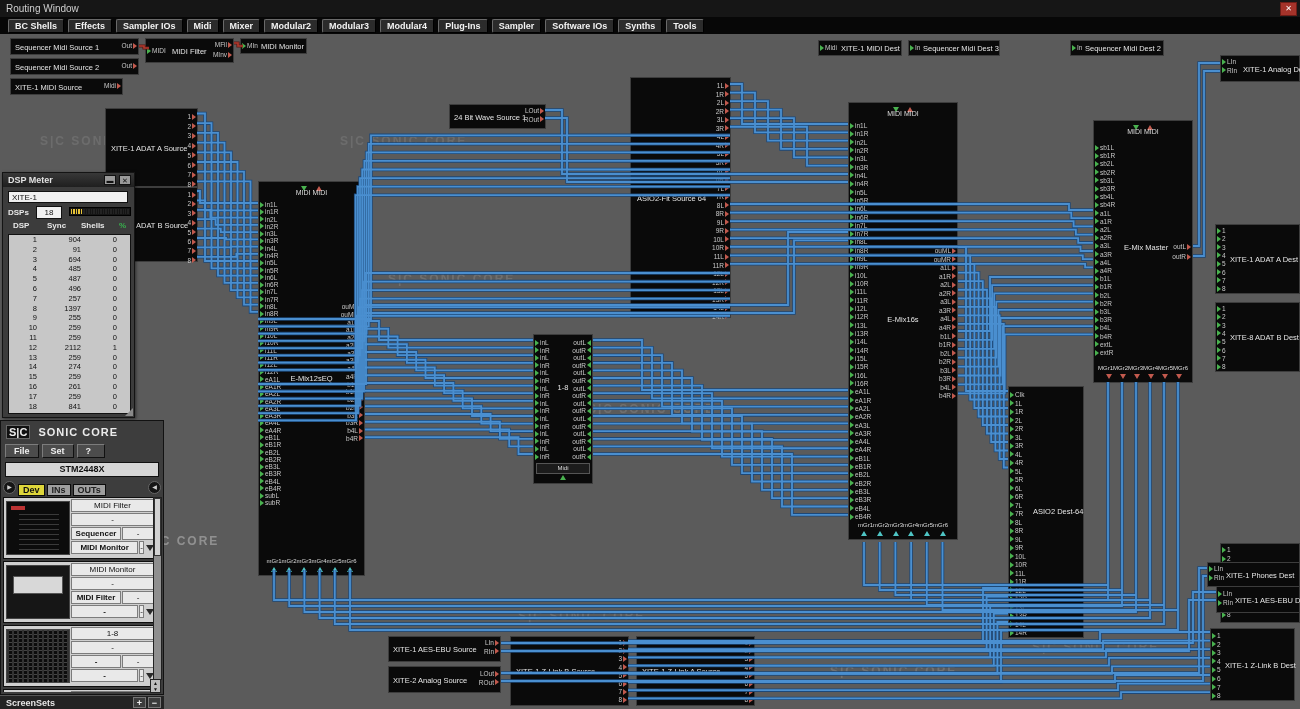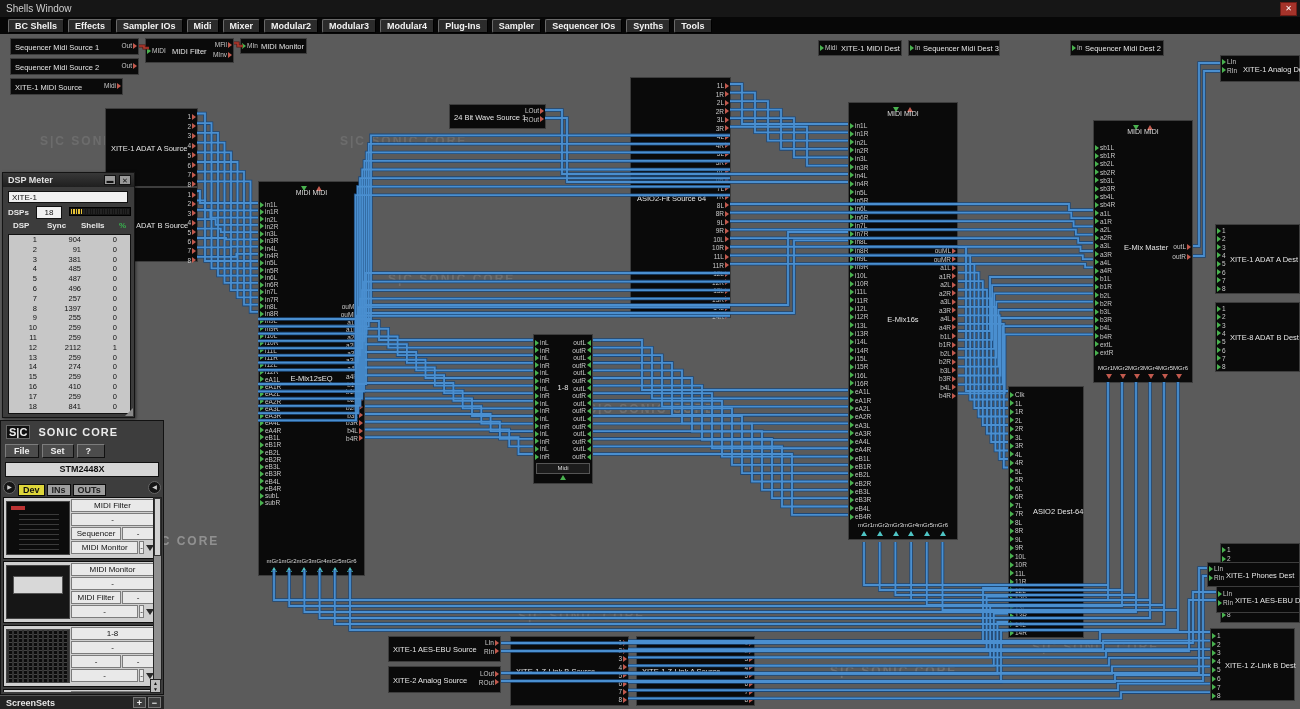--- a/index.html
+++ b/index.html
@@ -79,21 +79,21 @@
   .tab.off{background:#9f9f9f;color:#222;}
   .navb{width:11px;height:11px;border-radius:50%;background:#151515;color:#cfcfcf;font-size:6px;
         line-height:11px;text-align:center;border:1px solid #666;}
   #entries{position:absolute;left:2px;top:76px;width:153px;bottom:2px;overflow:hidden;}
   .entry{background:#cfcfcf;border:1px solid #0e0e0e;margin-bottom:2px;height:60px;position:relative;}
   .thumb{position:absolute;left:2px;top:3px;width:62px;height:52px;border:1px solid #444;}
   .efields{position:absolute;left:67px;top:1px;right:1px;}
   .efld{background:#e9e9e9;border:1px solid #7c7c7c;height:11px;line-height:11px;font-size:8px;color:#111;
         text-align:center;margin-bottom:1px;overflow:hidden;white-space:nowrap;}
   .esplit{display:flex;gap:1px;align-items:center;}
-  .esplit .efld:first-child{flex:1.6;}
+  .esplit .efld:first-child{flex:1.6;font-weight:bold;}
   .esplit .efld:last-child{flex:1;}
   .ddtri{width:0;height:0;border-left:4px solid transparent;border-right:4px solid transparent;
          border-top:6px solid #2a2a2a;margin-left:1px;}
   .t-midi-filter{background:#0c0c0c;background-image:linear-gradient(#b33 0 0),repeating-linear-gradient(to bottom,#3a3a3a 0 1px,transparent 1px 5px);background-size:14px 4px,40px 100%;background-position:4px 4px,12px 12px;background-repeat:no-repeat,no-repeat;}
   .t-midi-monitor{background:#161616;}
   .t-midi-monitor:before{content:"";position:absolute;left:6px;top:10px;right:6px;height:16px;background:#d8d8d8;border:1px solid #555;}
   .t-wave{background:#0c0c0c;background-image:repeating-linear-gradient(to right,#333 0 2px,transparent 2px 5px),repeating-linear-gradient(to bottom,#444 0 1px,transparent 1px 4px);background-size:100% 100%;}
   #scroll{position:absolute;right:1px;top:76px;width:7px;bottom:14px;background:#8f8f8f;border:1px solid #222;}
   #scrollthumb{position:absolute;left:0;top:0;width:100%;height:58px;background:#d2d2d2;border:1px solid #333;box-sizing:border-box;}
   #spinner{position:absolute;right:2px;bottom:1px;width:9px;height:12px;color:#111;background:#bdbdbd;
@@ -102,35 +102,35 @@
               border-top:1px solid #555;z-index:60;color:#e6e6e6;font-size:9px;font-weight:bold;
               line-height:14px;padding-left:6px;box-sizing:border-box;}
   .ssbtn{position:absolute;top:1px;width:13px;height:11px;background:#3c3c3c;border:1px solid #777;
          color:#eee;text-align:center;line-height:10px;font-size:9px;box-sizing:border-box;}
 </style>
 </head>
 <body>
 
 <div id="app">
   <div id="titlebar">
-    <span>Shells Window</span>
+    <span>Routing Window</span>
     <span id="winclose">✕</span>
   </div>
   <div id="menubar">
       <span class="menubtn">BC Shells</span>
       <span class="menubtn">Effects</span>
       <span class="menubtn">Sampler IOs</span>
       <span class="menubtn">Midi</span>
       <span class="menubtn">Mixer</span>
       <span class="menubtn">Modular2</span>
       <span class="menubtn">Modular3</span>
       <span class="menubtn">Modular4</span>
       <span class="menubtn">Plug-Ins</span>
       <span class="menubtn">Sampler</span>
-      <span class="menubtn">Sequencer IOs</span>
+      <span class="menubtn">Software IOs</span>
       <span class="menubtn">Synths</span>
       <span class="menubtn">Tools</span>
     </div>
 
   <div id="canvas">
     <div id="watermarks">
         <div class="wm" style="left: 40px; top: 100px; opacity: 0.1;">S|C  SONIC CORE</div>
         <div class="wm" style="left: 340px; top: 100px; opacity: 0.1;">S|C  SONIC CORE</div>
         <div class="wm" style="left: 388px; top: 238px; opacity: 0.12;">S|C  SONIC CORE</div>
         <div class="wm" style="left: 588px; top: 368px; opacity: 0.12;">S|C  SONIC CORE</div>
@@ -1890,21 +1890,21 @@
             <b style="left: 34px; width: 38px;">904</b>
             <b style="left: 74px; width: 34px;">0</b>
           </div>
           <div class="drow">
             <b style="left: 2px; width: 26px;">2</b>
             <b style="left: 34px; width: 38px;">91</b>
             <b style="left: 74px; width: 34px;">0</b>
           </div>
           <div class="drow">
             <b style="left: 2px; width: 26px;">3</b>
-            <b style="left: 34px; width: 38px;">381</b>
+            <b style="left: 34px; width: 38px;">694</b>
             <b style="left: 74px; width: 34px;">0</b>
           </div>
           <div class="drow">
             <b style="left: 2px; width: 26px;">4</b>
             <b style="left: 34px; width: 38px;">485</b>
             <b style="left: 74px; width: 34px;">0</b>
           </div>
           <div class="drow">
             <b style="left: 2px; width: 26px;">5</b>
             <b style="left: 34px; width: 38px;">487</b>
@@ -1955,21 +1955,21 @@
             <b style="left: 34px; width: 38px;">274</b>
             <b style="left: 74px; width: 34px;">0</b>
           </div>
           <div class="drow">
             <b style="left: 2px; width: 26px;">15</b>
             <b style="left: 34px; width: 38px;">259</b>
             <b style="left: 74px; width: 34px;">0</b>
           </div>
           <div class="drow">
             <b style="left: 2px; width: 26px;">16</b>
-            <b style="left: 34px; width: 38px;">410</b>
+            <b style="left: 34px; width: 38px;">261</b>
             <b style="left: 74px; width: 34px;">0</b>
           </div>
           <div class="drow">
             <b style="left: 2px; width: 26px;">17</b>
             <b style="left: 34px; width: 38px;">259</b>
             <b style="left: 74px; width: 34px;">0</b>
           </div>
           <div class="drow">
             <b style="left: 2px; width: 26px;">18</b>
             <b style="left: 34px; width: 38px;">841</b>

